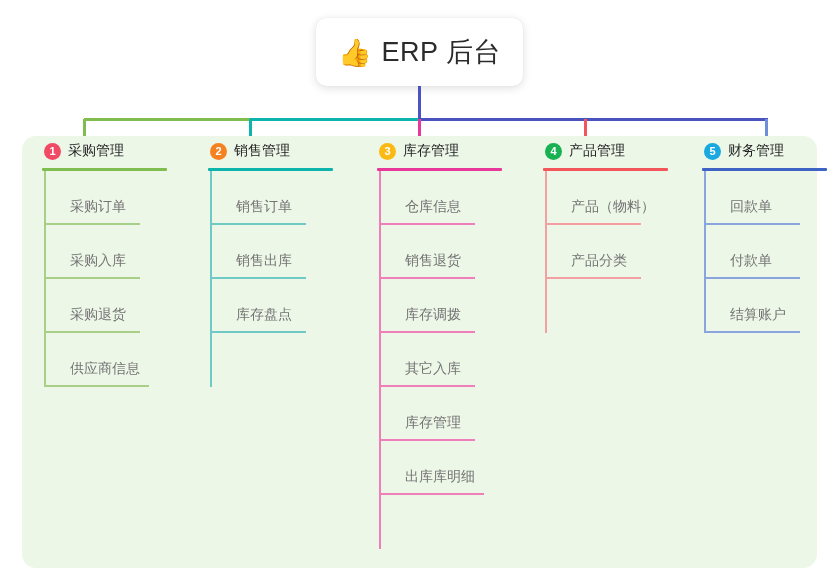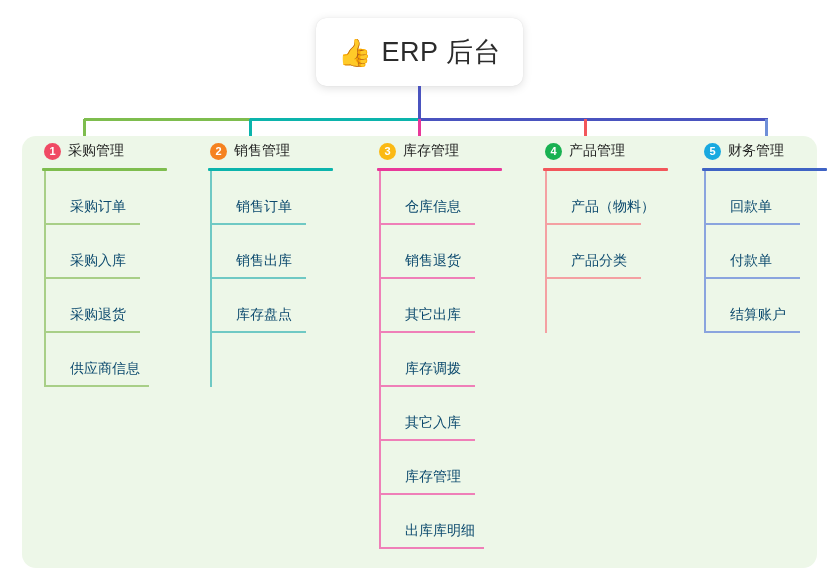--- a/index.html
+++ b/index.html
@@ -120,21 +120,21 @@
   .leaf {
     position: relative;
     height: 54px;
     box-sizing: border-box;
   }
   .leaf .leaf-label {
     position: absolute;
     left: 10px;
     bottom: 9px;
     font-size: 14px;
-    color: #0c4a6e;
+    color: #737373;
     white-space: nowrap;
   }
   .leaf .leaf-rule {
     position: absolute;
     left: 0;
     bottom: 0;
     height: 1.6px;
     width: 90px;
   }
   .leaf .leaf-tick {
@@ -242,25 +242,20 @@
           <div class="leaf-label">仓库信息</div>
           <div class="leaf-rule" style="background: rgb(239, 127, 184); width: 80px;"></div>
         </div>
         <div class="leaf">
           <div class="leaf-tick" style="background: rgb(239, 127, 184);"></div>
           <div class="leaf-label">销售退货</div>
           <div class="leaf-rule" style="background: rgb(239, 127, 184); width: 80px;"></div>
         </div>
         <div class="leaf">
           <div class="leaf-tick" style="background: rgb(239, 127, 184);"></div>
-          <div class="leaf-label">其它出库</div>
-          <div class="leaf-rule" style="background: rgb(239, 127, 184); width: 80px;"></div>
-        </div>
-        <div class="leaf">
-          <div class="leaf-tick" style="background: rgb(239, 127, 184);"></div>
           <div class="leaf-label">库存调拨</div>
           <div class="leaf-rule" style="background: rgb(239, 127, 184); width: 80px;"></div>
         </div>
         <div class="leaf">
           <div class="leaf-tick" style="background: rgb(239, 127, 184);"></div>
           <div class="leaf-label">其它入库</div>
           <div class="leaf-rule" style="background: rgb(239, 127, 184); width: 80px;"></div>
         </div>
         <div class="leaf">
           <div class="leaf-tick" style="background: rgb(239, 127, 184);"></div>

